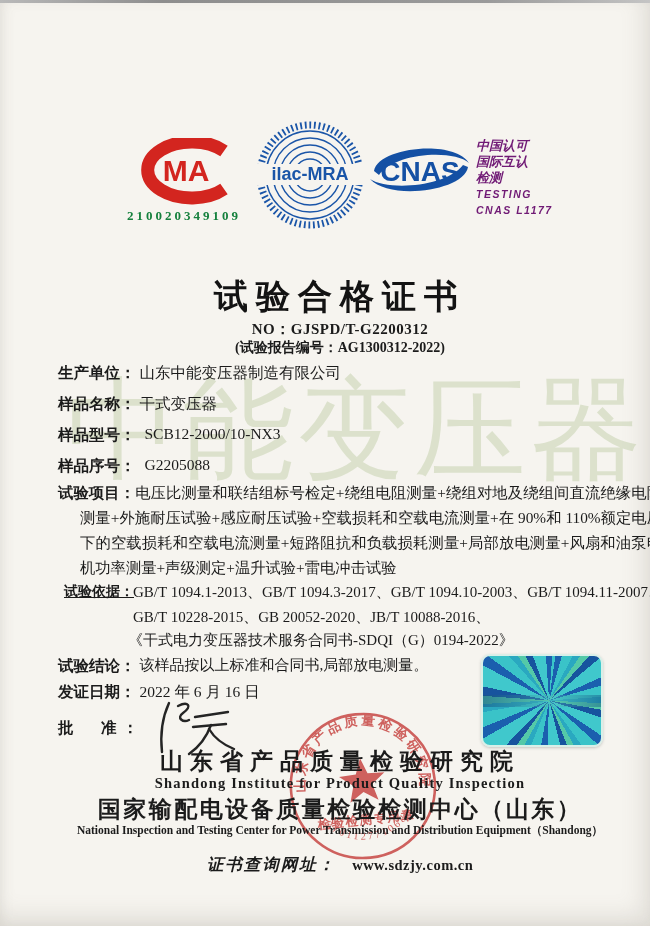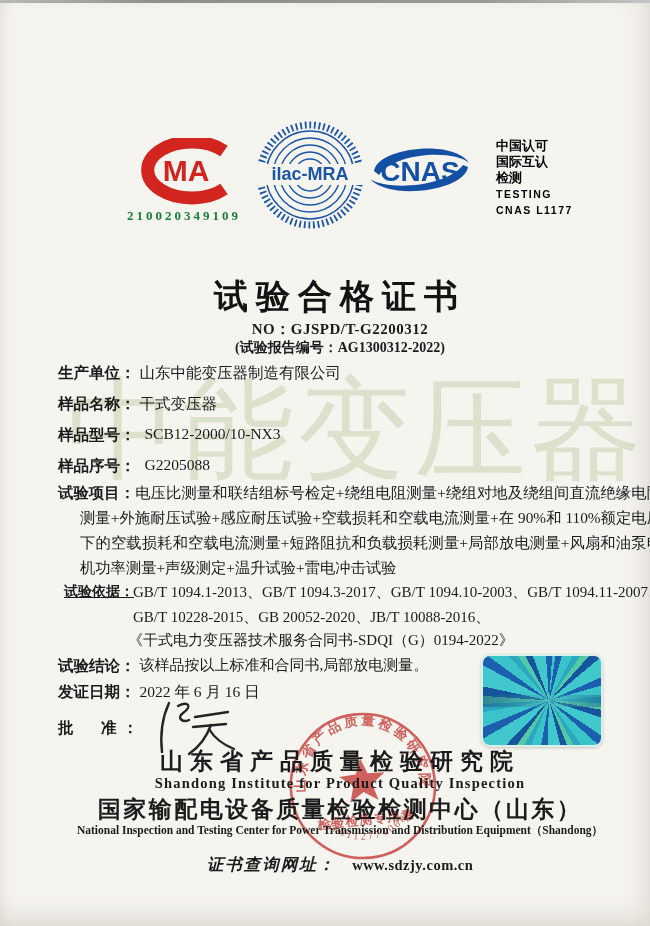--- a/index.html
+++ b/index.html
@@ -8,22 +8,22 @@
     background:#f6f4ef;
     box-shadow:inset -7px -10px 22px rgba(120,112,100,0.16), inset 3px 0 10px rgba(205,200,190,0.25);
     font-family:"Liberation Serif", serif;color:#1b1b1b;
   }
   .top-edge{position:absolute;top:0;left:0;right:0;height:3px;
     background:linear-gradient(90deg,#b9b9b9,#8d8d8d 25%,#9a9a9a 75%,#c4c4c4);}
   
   .logo{position:absolute;}
   .cma-code{position:absolute;left:127px;top:208px;color:#15803d;
     font-weight:bold;font-size:13px;letter-spacing:3px;font-family:Liberation Serif, serif;}
-  .cnas-side{position:absolute;left:496px;top:138px;color:#000000;
-    font-family:"Liberation Sans",sans-serif;font-weight:bold;line-height:16px;font-size:13px;}
+  .cnas-side{position:absolute;left:476px;top:138px;color:#701a75;
+    font-family:"Liberation Sans",sans-serif;font-weight:bold;line-height:16px;font-size:13px;font-style:italic;}
   .cnas-side .en{font-size:10.5px;letter-spacing:1.5px;}
   
   .center-band{position:absolute;left:35px;width:610px;text-align:center;}
   .title{top:274px;font-size:34px;font-weight:bold;letter-spacing:8px;color:#131313;}
   .no-line{top:320px;font-size:15px;font-weight:bold;letter-spacing:0.5px;}
   .report-line{top:339px;font-size:14px;font-weight:bold;}
   
   .watermark{position:absolute;left:66px;top:374px;font-size:112px;line-height:1;
     color:#4d7c0f;opacity:0.15;letter-spacing:4px;z-index:1;white-space:nowrap;pointer-events:none;text-align:right;}
   

